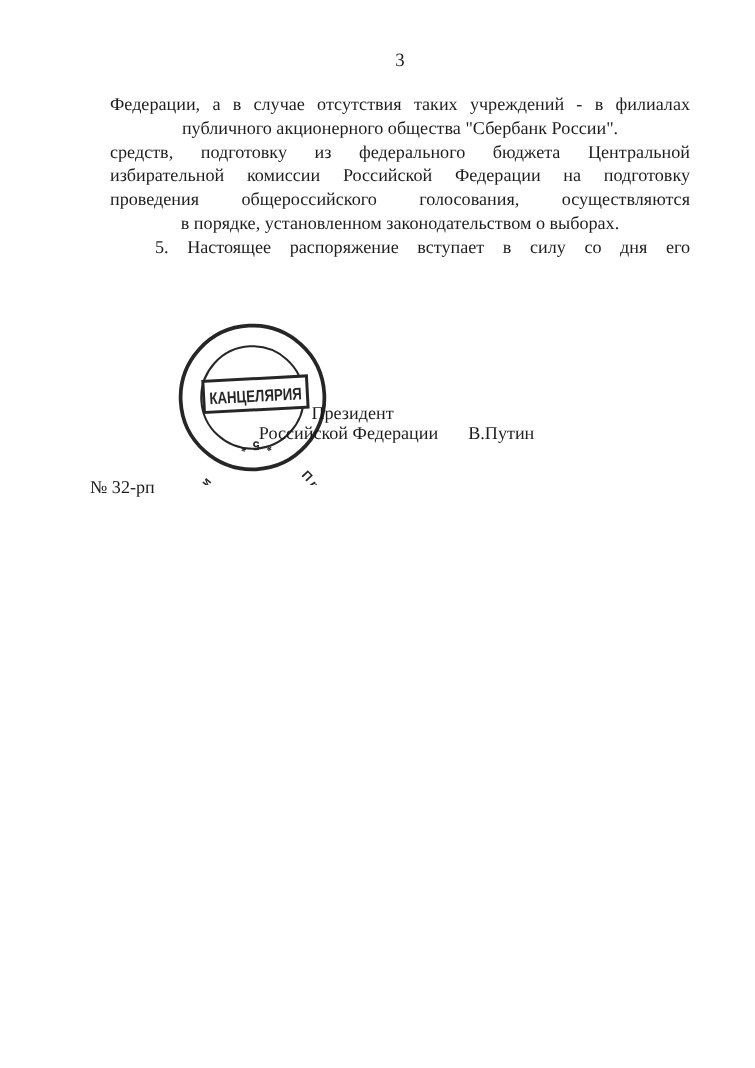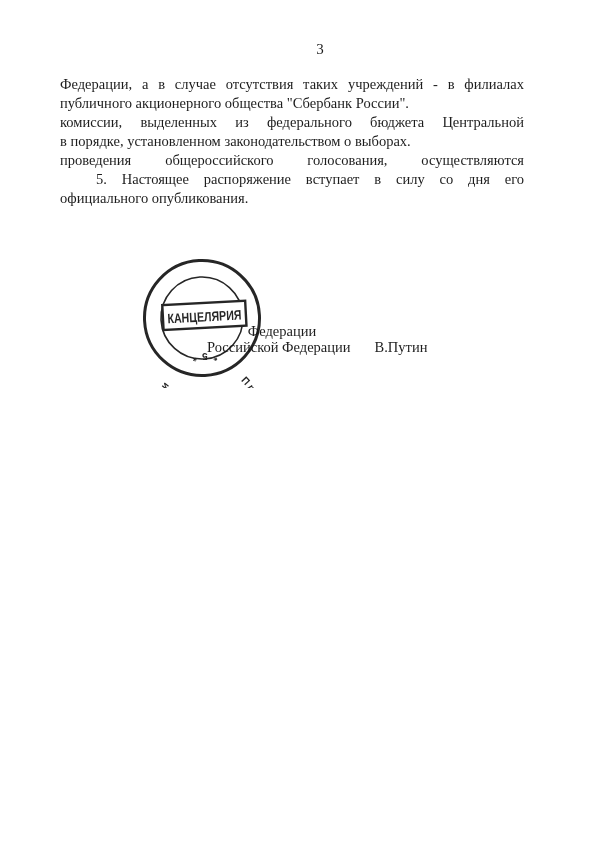--- a/index.html
+++ b/index.html
@@ -20,29 +20,29 @@
     position: absolute;
     top: 41px;
     left: 0;
     right: 0;
     text-align: center;
     transform: translateX(18px);
     font-size: 15px;
   }
   .content {
     position: absolute;
-    left: 60px;
+    left: 88px;
     top: 75px;
     width: 464px;
     font-size: 14.5px;
     line-height: 19px;
   }
   .line {
     display: block;
-    text-align: left;
+    text-align: center;
   }
   .line.j {
     text-align: justify;
     text-align-last: justify;
   }
   .line.ind {
     text-indent: 36px;
   }
   .signature {
     position: absolute;
@@ -87,29 +87,29 @@
 </head>
 <body>
 
 <div class="page">
 
   <div class="pagenum">3</div>
 
   <div class="content">
     <span class="line j">Федерации, а в случае отсутствия таких учреждений - в филиалах</span>
     <span class="line">публичного акционерного общества "Сбербанк России".</span>
-    <span class="line j">комиссии, выделенных из федерального бюджета Центральной</span>
+    <span class="line j">средств, подготовку из федерального бюджета Центральной</span>
+    <span class="line j">избирательной комиссии Российской Федерации на подготовку</span>
+    <span class="line j">проведения общероссийского голосования, осуществляются</span>
     <span class="line">в порядке, установленном законодательством о выборах.</span>
-    <span class="line j">проведения общероссийского голосования, осуществляются</span>
     <span class="line j ind">5. Настоящее распоряжение вступает в силу со дня его</span>
-    <span class="line">официального опубликования.</span>
   </div>
 
   <div class="signature">
-    <div class="sig-title-1">Федерации</div>
+    <div class="sig-title-1">Президент</div>
     <div class="sig-line2">
       <span>Российской Федерации</span><span class="sig-name">В.Путин</span>
     </div>
   </div>
 
   <svg class="stamp" viewBox="0 0 140 140">
     <g transform="rotate(-3 70 70)">
       <circle cx="70" cy="70" r="57.5" fill="none" stroke="#141414" stroke-width="3"></circle>
       <circle cx="70" cy="70" r="41" fill="none" stroke="#141414" stroke-width="1.6"></circle>
       <path id="ringPath" d="M 70,120 A 50,50 0 1,1 69.97,120" fill="none"></path>
@@ -119,15 +119,16 @@
       </text>
       <text font-size="10" font-weight="bold" letter-spacing="2" text-anchor="middle">
         <textPath href="#bottomPath" startOffset="50%">* 5 *</textPath>
       </text>
       <rect x="31" y="55" width="83" height="25" fill="#ffffff" stroke="#141414" stroke-width="2.4"></rect>
       <text x="72.5" y="73.5" font-size="13.5" font-weight="bold" text-anchor="middle" textLength="74" lengthAdjust="spacingAndGlyphs">КАНЦЕЛЯРИЯ</text>
     </g>
   </svg>
 
   <div class="footer">
+    <div>№ 32-рп</div>
   </div>
 
 </div>
 
 </body></html>

